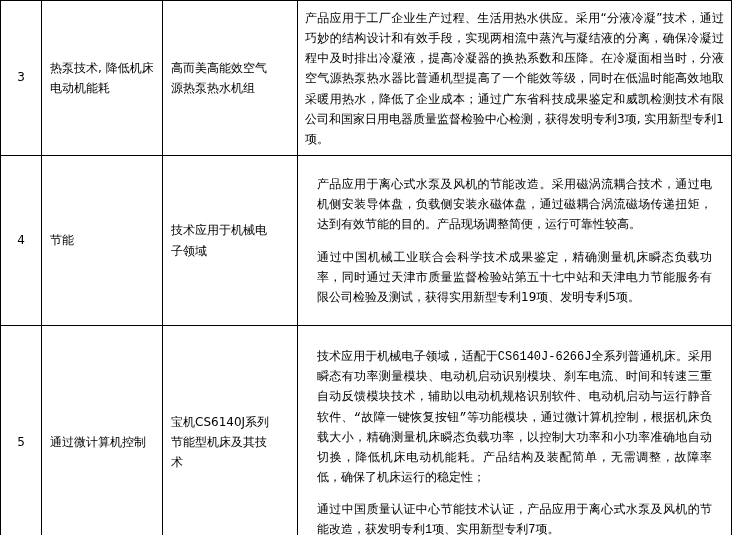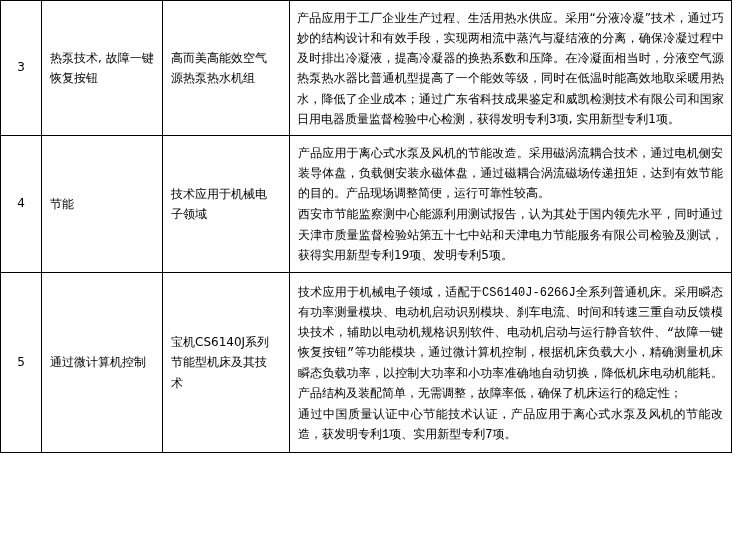--- a/index.html
+++ b/index.html
@@ -39,54 +39,54 @@
     line-height: 1.7;
     padding-left: 8px;
     padding-right: 4px;
   }
   td.col-name {
     width: 106px;
     vertical-align: middle;
     font-size: 12px;
     line-height: 1.7;
     padding-left: 8px;
-    padding-right: 12px;
+    padding-right: 20px;
   }
   td.col-desc {
     vertical-align: top;
     text-align: justify;
     text-justify: inter-ideograph;
     font-size: 12px;
     line-height: 1.68;
     padding: 6px 7px 6px 7px;
   }
   .desc-para {
-    margin: 1px;
+    margin: 12px;
   }
   .row-1 td.col-desc { padding-top: 7px; margin-top: 28px; }
   .row-3 td.col-desc { padding-top: 9px; font-family: Liberation Mono, monospace; }
 </style>
 </head>
 <body>
 
 <table class="doc-table">
   <tbody>
     <tr class="row-1">
       <td class="col-index">3</td>
-      <td class="col-category">热泵技术, 故障一键恢复按钮</td>
+      <td class="col-category">热泵技术, 降低机床电动机能耗</td>
       <td class="col-name">高而美高能效空气源热泵热水机组</td>
       <td class="col-desc">产品应用于工厂企业生产过程、生活用热水供应。采用“分液冷凝”技术，通过巧妙的结构设计和有效手段，实现两相流中蒸汽与凝结液的分离，确保冷凝过程中及时排出冷凝液，提高冷凝器的换热系数和压降。在冷凝面相当时，分液空气源热泵热水器比普通机型提高了一个能效等级，同时在低温时能高效地取采暖用热水，降低了企业成本；通过广东省科技成果鉴定和威凯检测技术有限公司和国家日用电器质量监督检验中心检测，获得发明专利3项, 实用新型专利1项。</td>
     </tr>
     <tr class="row-2">
       <td class="col-index">4</td>
       <td class="col-category">节能</td>
       <td class="col-name">技术应用于机械电子领域</td>
       <td class="col-desc">
           <div class="desc-para">产品应用于离心式水泵及风机的节能改造。采用磁涡流耦合技术，通过电机侧安装导体盘，负载侧安装永磁体盘，通过磁耦合涡流磁场传递扭矩，达到有效节能的目的。产品现场调整简便，运行可靠性较高。</div>
-          <div class="desc-para">西安市节能监察测中心能源利用测试报告，认为其处于国内领先水平，同时通过天津市质量监督检验站第五十七中站和天津电力节能服务有限公司检验及测试，获得实用新型专利19项、发明专利5项。</div>
+          <div class="desc-para">通过中国机械工业联合会科学技术成果鉴定，精确测量机床瞬态负载功率，同时通过天津市质量监督检验站第五十七中站和天津电力节能服务有限公司检验及测试，获得实用新型专利19项、发明专利5项。</div>
         </td>
     </tr>
     <tr class="row-3">
       <td class="col-index">5</td>
       <td class="col-category">通过微计算机控制</td>
       <td class="col-name">宝机CS6140J系列节能型机床及其技术</td>
       <td class="col-desc">
           <div class="desc-para">技术应用于机械电子领域，适配于CS6140J-6266J全系列普通机床。采用瞬态有功率测量模块、电动机启动识别模块、刹车电流、时间和转速三重自动反馈模块技术，辅助以电动机规格识别软件、电动机启动与运行静音软件、“故障一键恢复按钮”等功能模块，通过微计算机控制，根据机床负载大小，精确测量机床瞬态负载功率，以控制大功率和小功率准确地自动切换，降低机床电动机能耗。产品结构及装配简单，无需调整，故障率低，确保了机床运行的稳定性；</div>
           <div class="desc-para">通过中国质量认证中心节能技术认证，产品应用于离心式水泵及风机的节能改造，获发明专利1项、实用新型专利7项。</div>
         </td>

